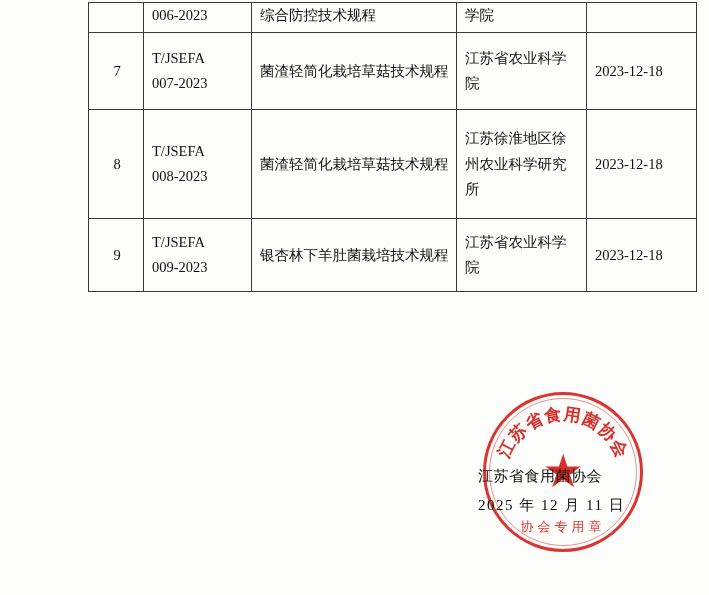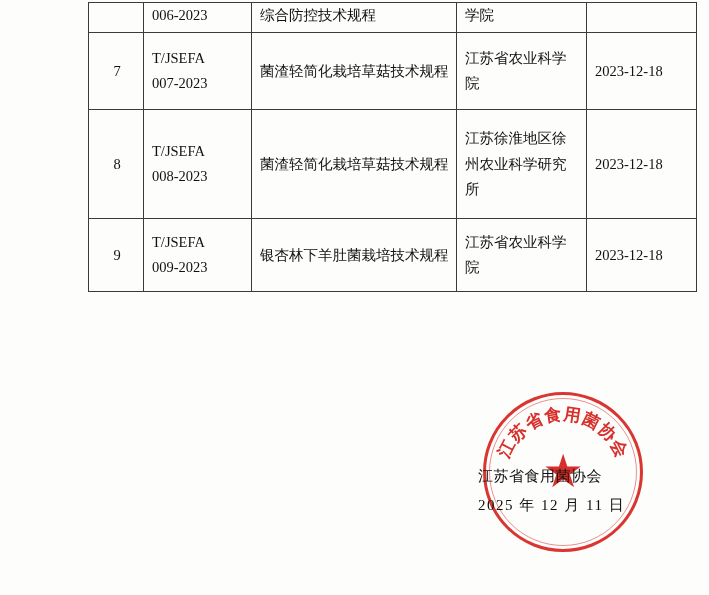--- a/index.html
+++ b/index.html
@@ -179,20 +179,21 @@
     <div class="seal-inner"></div>
     <svg class="seal-arc-text" viewBox="0 0 160 160">
       <defs>
         <path id="arcpath" d="M 22,86 A 58,58 0 0 1 138,86" fill="none"></path>
       </defs>
       <text>
         <textPath href="#arcpath" startOffset="50%" text-anchor="middle">江苏省食用菌协会</textPath>
       </text>
     </svg>
     <div class="star">★</div>
+    <div class="seal-bottom-text">协会专用章</div>
   </div>
 
   <div class="signature">
     <div class="org">江苏省食用菌协会</div>
     <div class="date">2025 年 12 月 11 日</div>
   </div>
 
 </div>
 
 </body></html>

